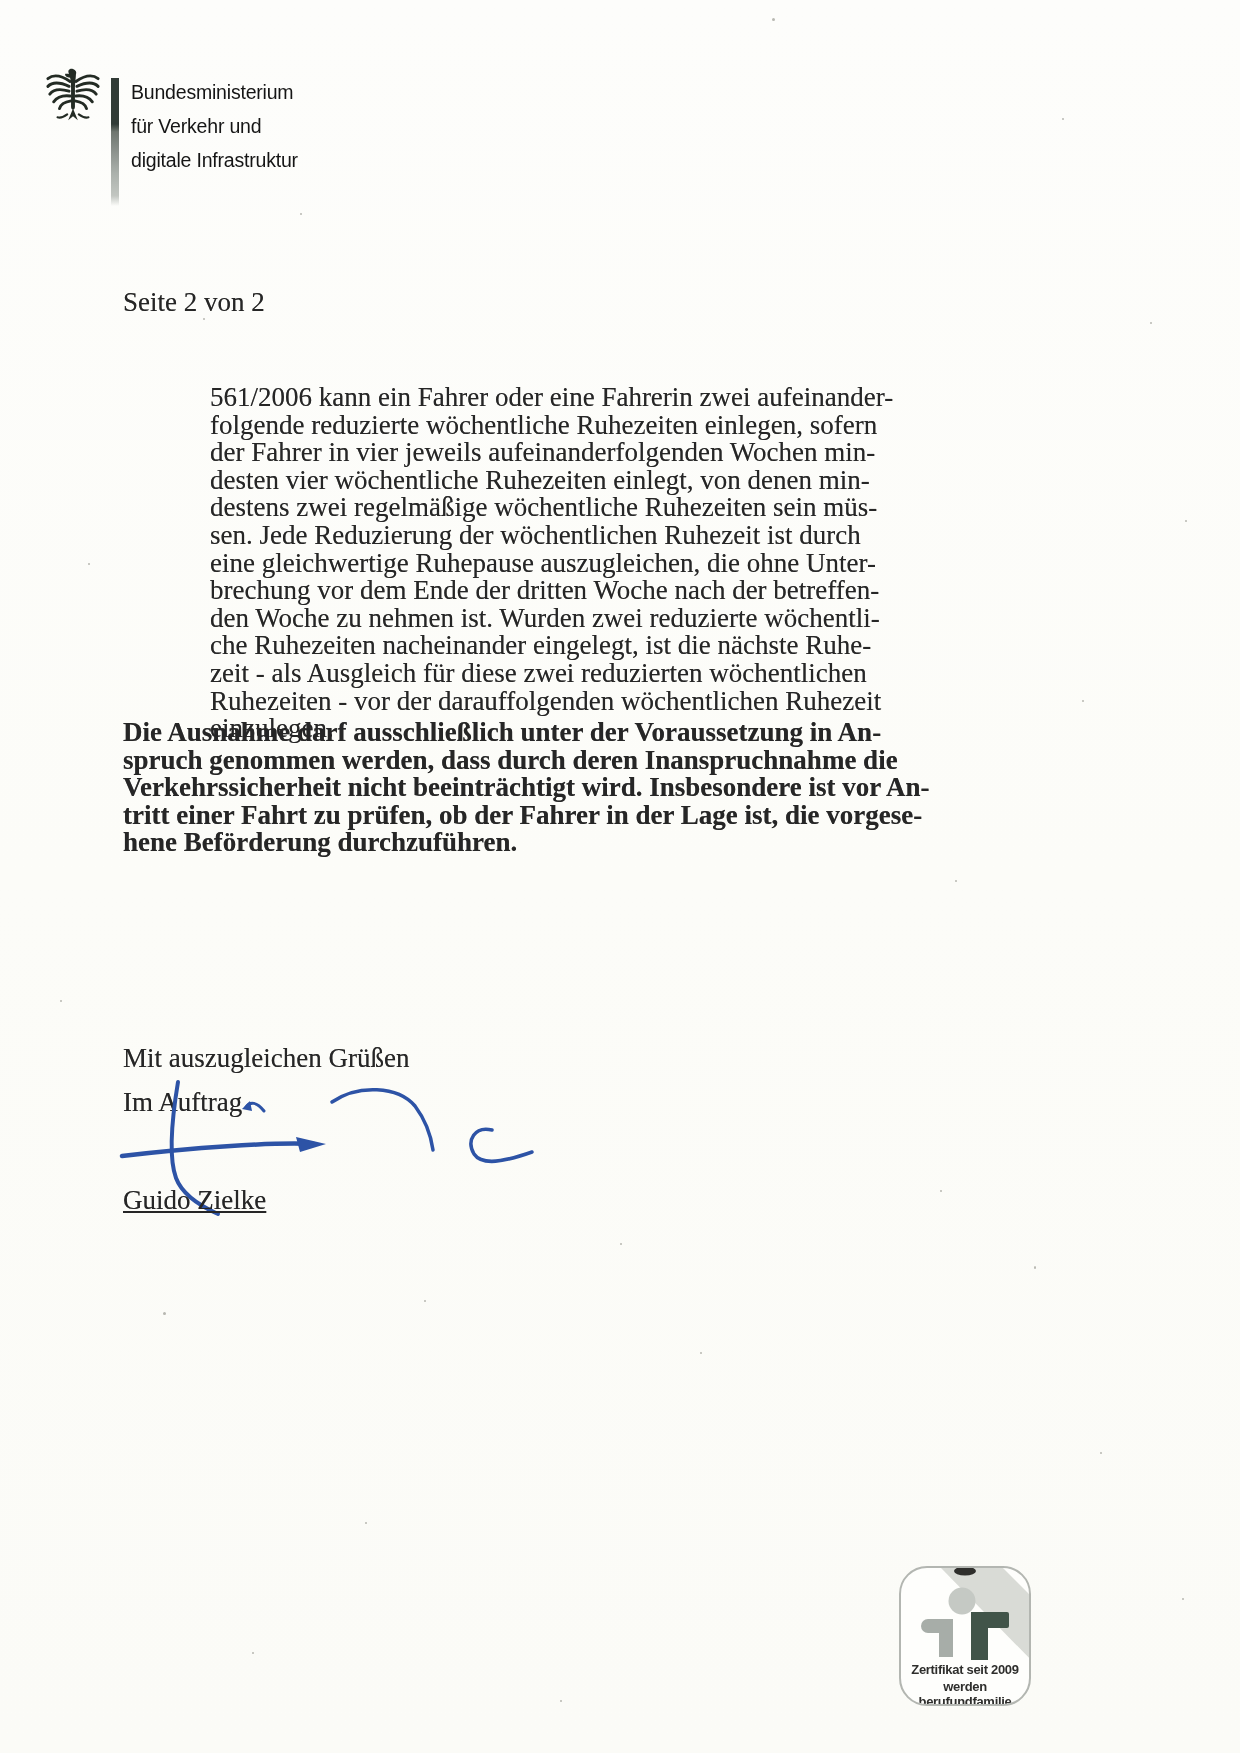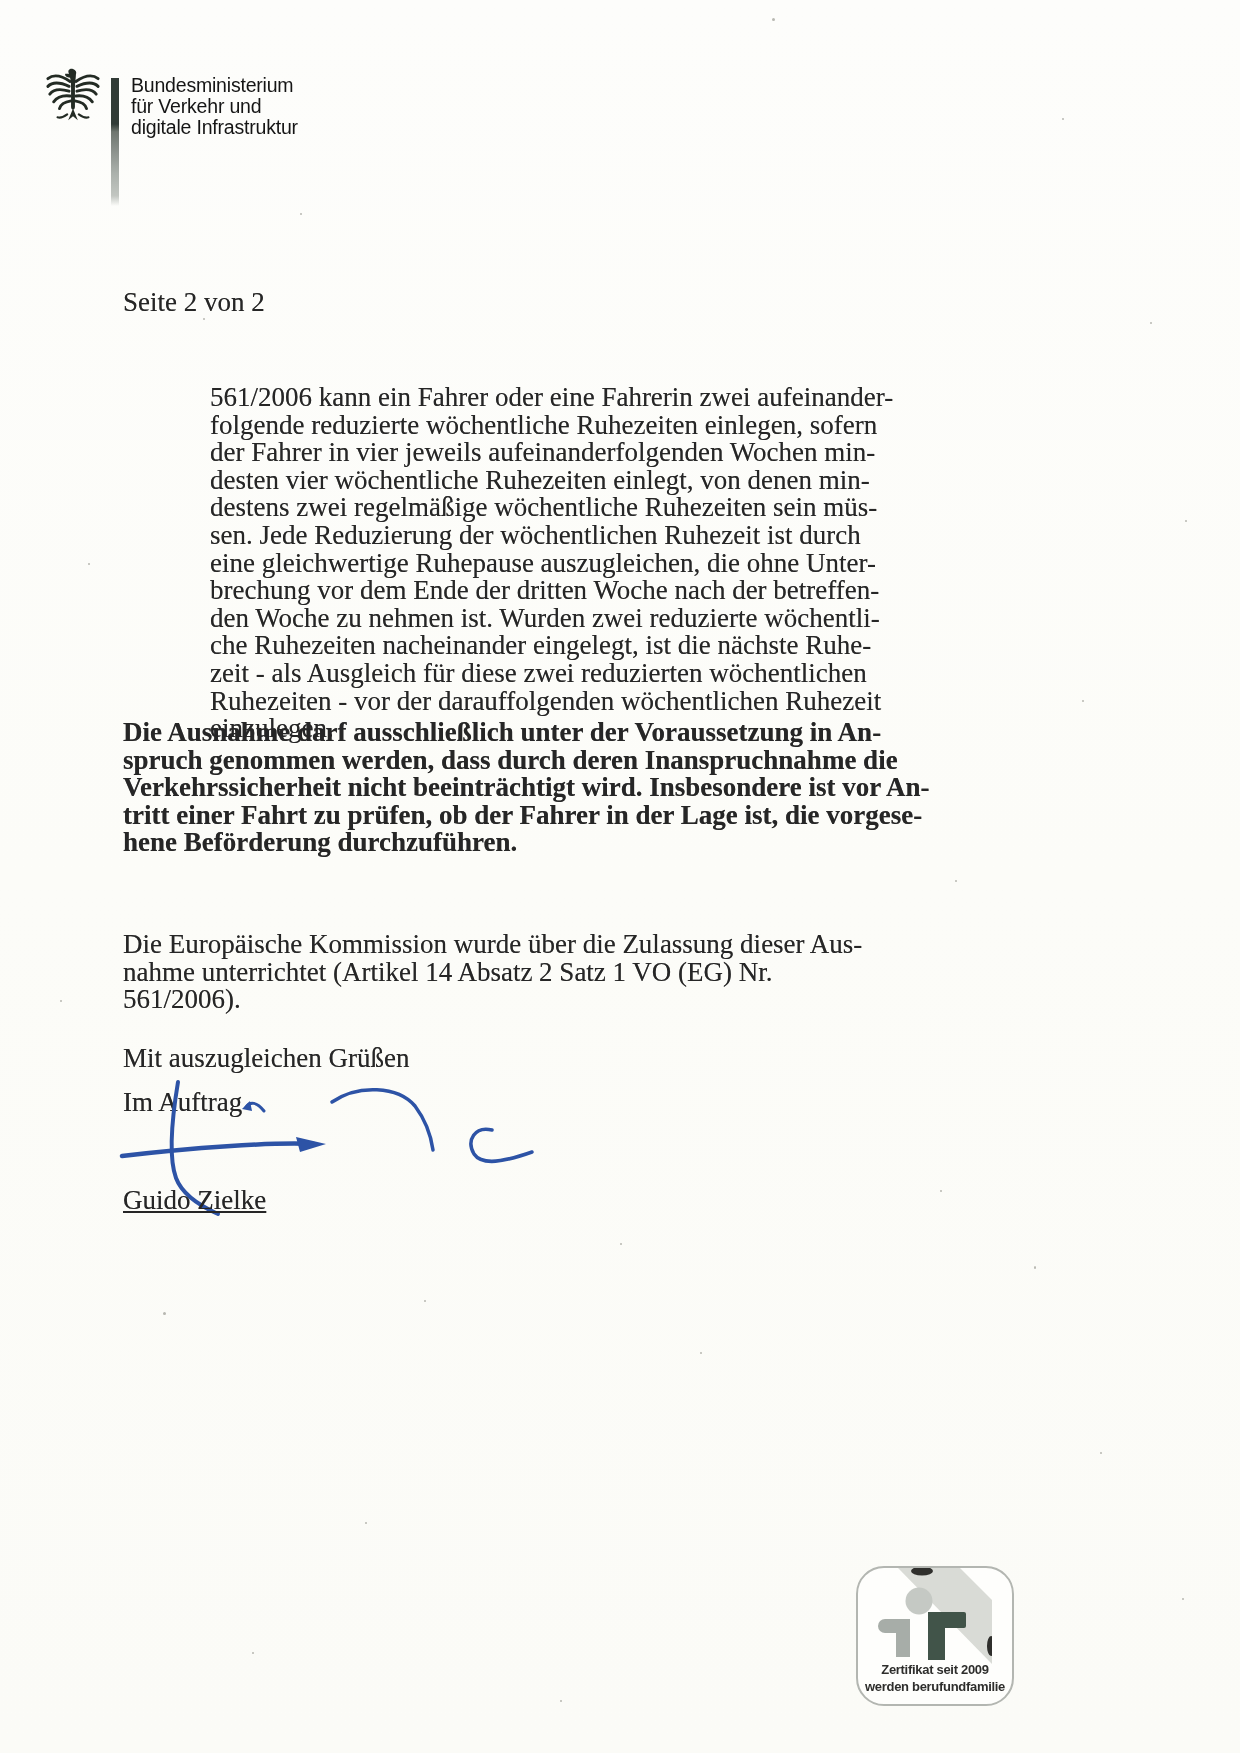--- a/index.html
+++ b/index.html
@@ -24,40 +24,40 @@
   .lh-bar{
     left:111px;top:78px;width:8px;height:128px;
     background:linear-gradient(180deg,
       #313b36 0%, #313b36 36%,
       #6f766f 42%, #8d938e 58%,
       #aab0ab 74%, #c2c6c1 92%, rgba(200,203,199,0) 100%);
   }
   .ministry{
     left:131px;top:75px;
     font-family:"Liberation Sans",sans-serif;
-    font-size:19.5px;line-height:21px;color:#151515;
+    font-size:19.5px;line-height:34px;color:#151515;
     white-space:pre;letter-spacing:-0.2px;
   }
   
   .para{white-space:pre;font-size:27px;line-height:27.6px;color:var(--text);
         text-shadow:0 0 0.5px rgba(45,45,45,.55);}
   .seite{left:123px;top:289px;}
   .p1{left:210px;top:340px;margin-top:44px;}
   .p2{left:123px;top:719px;font-weight:bold;}
   .deadline{left:123px;top:885px;font-weight:bold;color:#141414;}
   .p3{left:123px;top:931px;}
   .salutation{left:123px;top:1045px;}
   .byorder{left:123px;top:1077px;margin-top:12px;}
   .signer{left:123px;top:1187px;text-decoration:underline;}
   .sig{left:100px;top:1078px;width:460px;height:142px;}
   .sig path{stroke:var(--ink);fill:none;stroke-linecap:round;}
   .sig .fill{fill:var(--ink);stroke:none;}
   
   .badge{
-    left:856px;top:1566px;width:158px;height:140px;
+    left:899px;top:1566px;width:132px;height:140px;
     border:2px solid #b3b6b1;border-radius:28px;
     background:#fefefc;overflow:hidden;box-sizing:border-box;
   }
   .badge svg{position:absolute;left:0;top:0;}
   .badge-line{
     position:absolute;left:0;width:100%;text-align:center;
     font-family:"Liberation Sans",sans-serif;font-weight:bold;
     font-size:13px;color:#2e2e2c;letter-spacing:-0.3px;
   }
   .badge-line.l1{top:94px;}
@@ -107,23 +107,20 @@
 den Woche zu nehmen ist. Wurden zwei reduzierte wöchentli-
 che Ruhezeiten nacheinander eingelegt, ist die nächste Ruhe-
 zeit - als Ausgleich für diese zwei reduzierten wöchentlichen
 Ruhezeiten - vor der darauffolgenden wöchentlichen Ruhezeit
 einzulegen.</div>
   <div class="abs para p2">Die Ausnahme darf ausschließlich unter der Voraussetzung in An-
 spruch genommen werden, dass durch deren Inanspruchnahme die
 Verkehrssicherheit nicht beeinträchtigt wird. Insbesondere ist vor An-
 tritt einer Fahrt zu prüfen, ob der Fahrer in der Lage ist, die vorgese-
 hene Beförderung durchzuführen.</div>
-  <div class="abs para p3">Die Europäische Kommission wurde über die Zulassung dieser Aus-
-nahme unterrichtet (Artikel 14 Absatz 2 Satz 1 VO (EG) Nr.
-561/2006).</div>
 
   <div class="abs para salutation">Mit auszugleichen Grüßen</div>
   <div class="abs para byorder">Im Auftrag</div>
 
   <svg class="abs sig" viewBox="0 0 460 142" aria-hidden="true">
     <path d="M78 4 C72 40 68 78 76 100 C82 116 98 127 118 136" stroke-width="4"></path>
     <path d="M22 78 C90 70 170 64 214 66" stroke-width="4.5"></path>
     <path class="fill" d="M196 59 L226 66 L200 74 Z"></path>
     <path d="M164 33 C157 24 150 23 146 29" stroke-width="3"></path>
     <path class="fill" d="M150 23 L142 31 L152 33 Z"></path>

